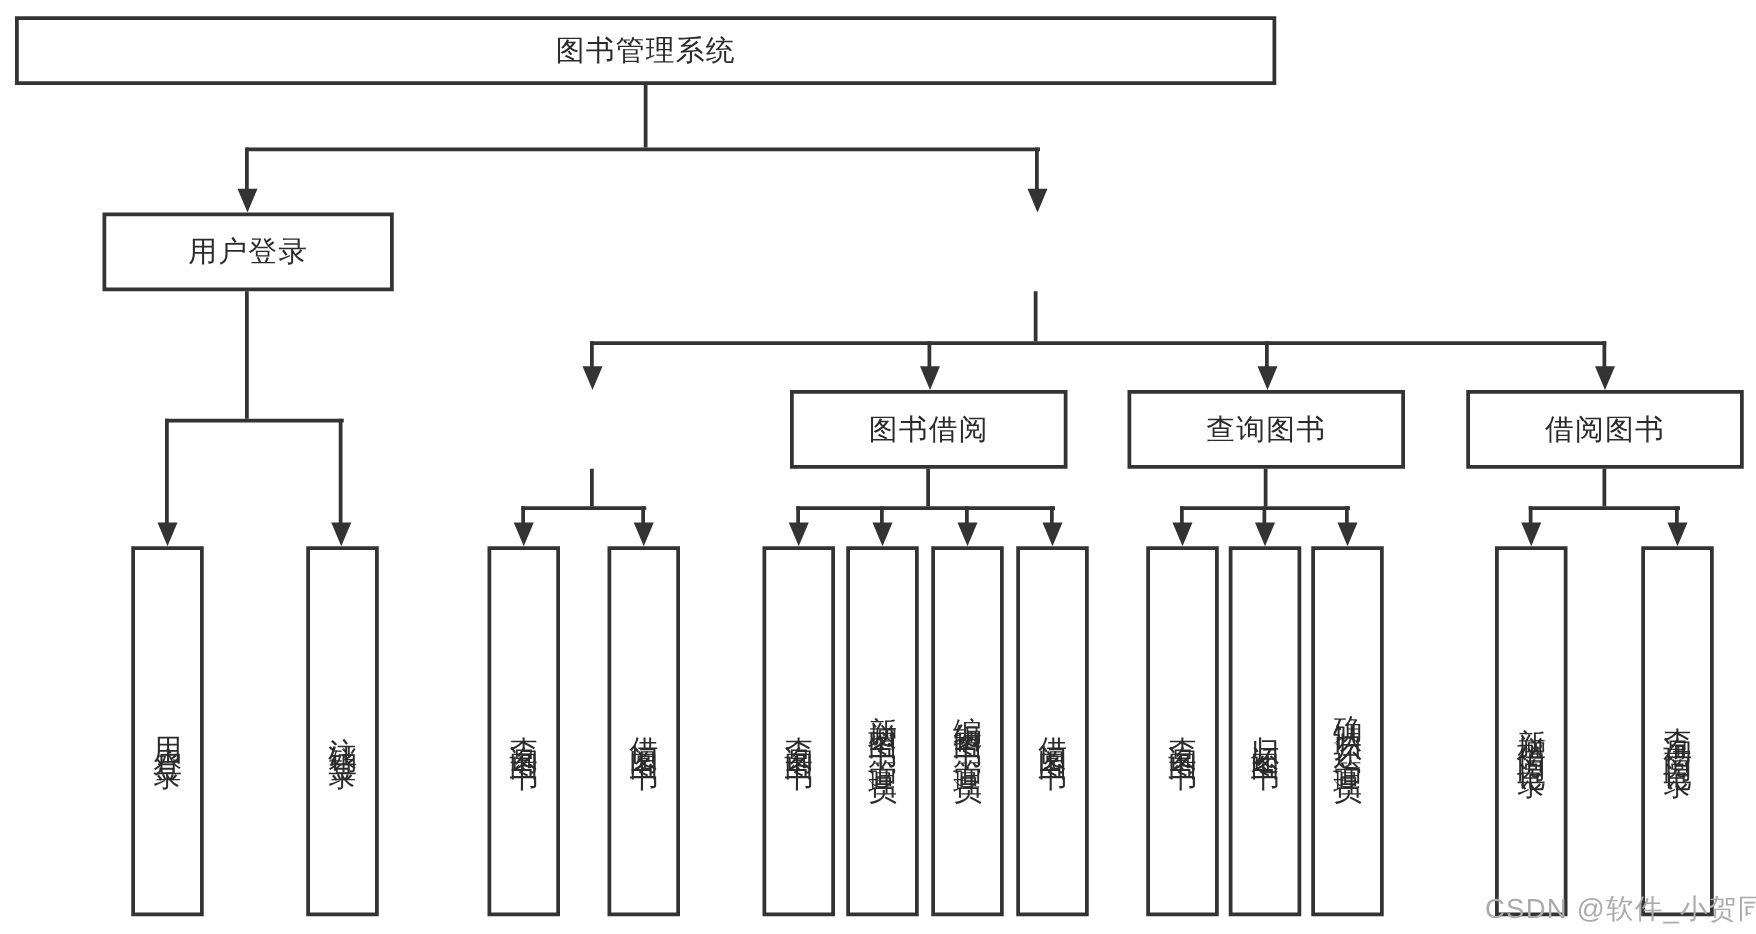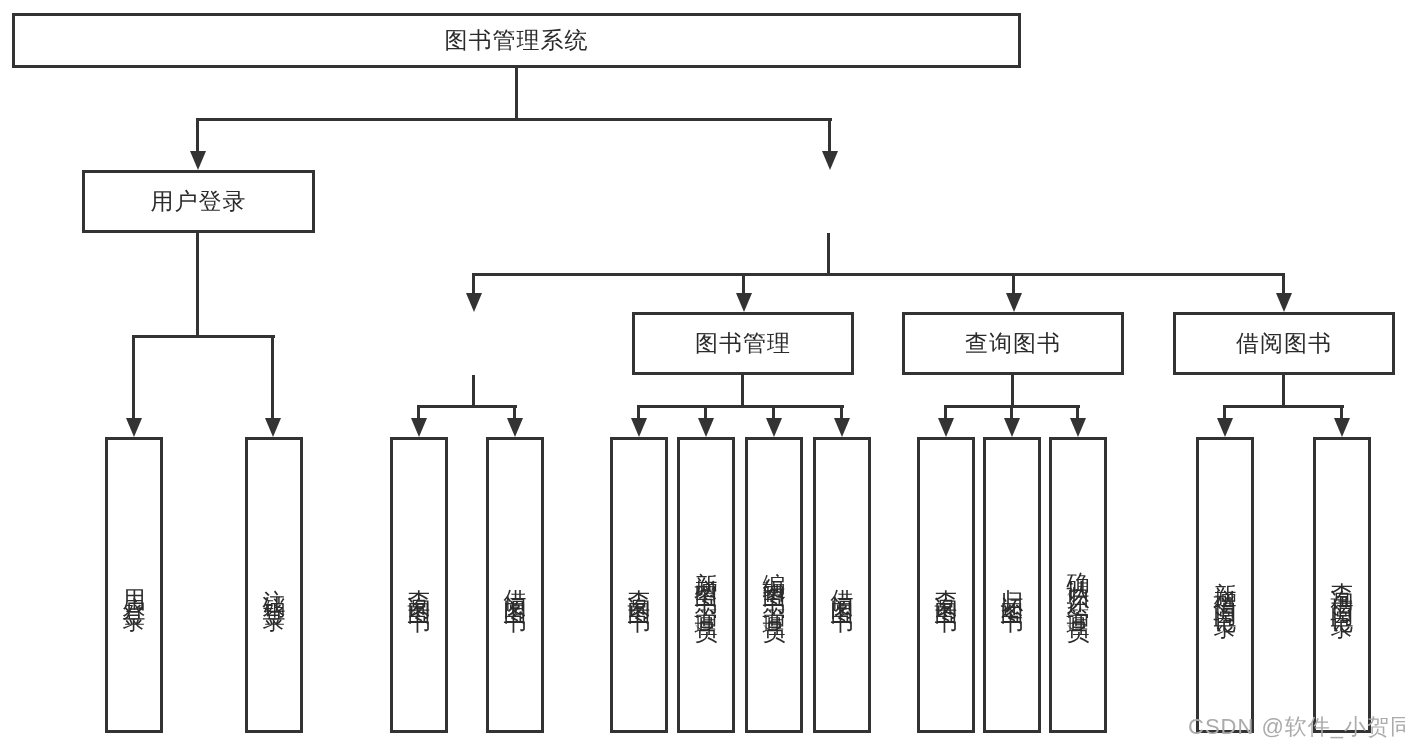--- a/index.html
+++ b/index.html
@@ -1,19 +1,20 @@
 <!DOCTYPE html>
 <html><head>
 <meta charset="utf-8">
 <style>
   html,body{margin:0;padding:0;background:#ffffff;}
   .canvas{
     position:relative;width:1405px;height:747px;background:#ffffff;
     font-family:"Liberation Sans","DejaVu Sans",sans-serif;
     overflow:hidden;
+    border-radius:32px;
   }
   .box{
     position:absolute;box-sizing:border-box;
     border:3px solid #333333;background:#ffffff;
     display:flex;align-items:center;justify-content:center;
     color:#2b2b2b;font-size:23px;letter-spacing:1px;
   }
   .vtext{
     writing-mode:vertical-rl;text-orientation:mixed;
     letter-spacing:7px;line-height:1;white-space:nowrap;
@@ -38,21 +39,21 @@
   <div class="box" style="left:12px;top:13px;width:1009px;height:55px">
     <span>图书管理系统</span>
   </div>
 
   <div class="box" style="left:82px;top:170px;width:233px;height:63px">
     <span>用户登录</span>
   </div>
 
 
   <div class="box" style="left:632px;top:312px;width:222px;height:63px">
-    <span>图书管理</span>
+    <span>图书借阅</span>
   </div>
   <div class="box" style="left:902px;top:312px;width:222px;height:63px">
     <span>查询图书</span>
   </div>
   <div class="box" style="left:1173px;top:312px;width:222px;height:63px">
     <span>借阅图书</span>
   </div>
 
   <div class="box" style="left:105px;top:437px;width:58px;height:296px">
     <span class="vtext">用户登录</span>

